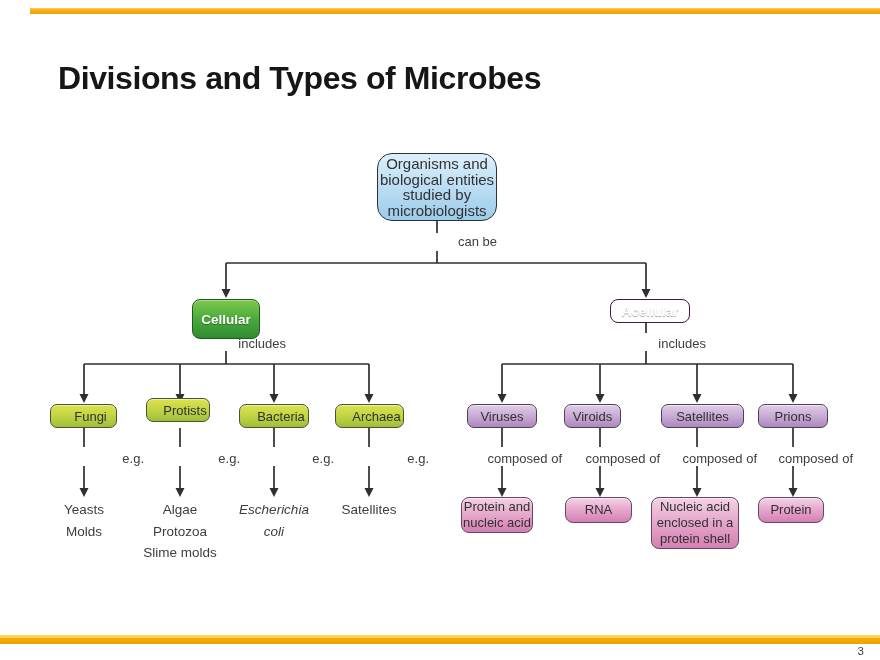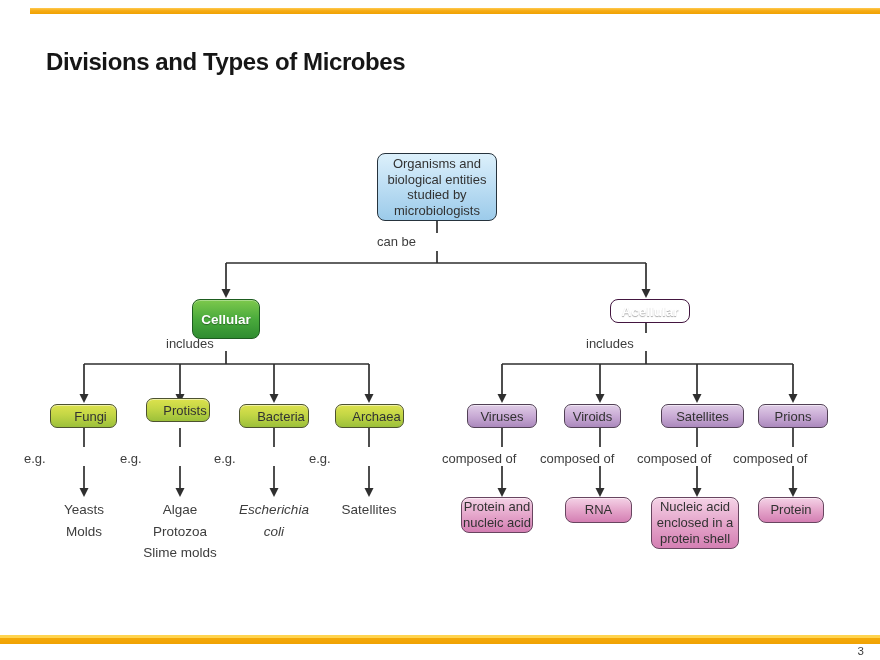--- a/index.html
+++ b/index.html
@@ -11,33 +11,33 @@
   .top-bar{
     left:30px;top:8px;width:850px;height:6px;
     background:linear-gradient(180deg,#ffc94e 0%,#f6ab14 45%,#f0a202 100%);
   }
   .bottom-bar{
     left:0;top:635px;width:880px;height:9px;
     background:linear-gradient(180deg,#ffd44f 0%,#ffd44f 28%,#f4a90a 30%,#f0a202 100%);
   }
   .page-num{top:645px;right:16px;font-size:11.5px;color:#3c3c3c;}
   .title{
-    left:42px;top:44px;margin:4px;font-size:24px;font-weight:700;color:#161616;
+    left:42px;top:44px;margin:16px;font-size:32px;font-weight:700;color:#161616;
     letter-spacing:-0.4px;
   }
   .connectors{left:0;top:0;pointer-events:none;}
   .node{
     display:flex;align-items:center;justify-content:center;text-align:center;
     box-sizing:border-box;color:#323232;
   }
   .pre{white-space:pre-line;}
   .root-node{
-    border:1.6px solid #26333d;border-radius:8px;
+    border:1.6px solid #26333d;border-radius:15px;
     background:linear-gradient(180deg,#dcf0fb 0%,#bfdff4 45%,#9ccbea 100%);
-    font-size:13px;line-height:15.5px;
+    font-size:15px;line-height:15.5px;
   }
   .head-node{
     border-radius:8px;font-size:13.5px;font-weight:700;color:#ffffff;
     text-shadow:0 1px 1px rgba(0,0,0,0.35);
     box-shadow:inset 0 1px 0 rgba(255,255,255,0.35);
   }
   .head-green{
     border:1.5px solid #1d5c1f;
     background:linear-gradient(180deg,#7dc94c 0%,#4aaa3c 50%,#2f8c30 100%);
   }
@@ -57,21 +57,21 @@
   .child-lav{
     border:1.4px solid #514055;
     background:linear-gradient(180deg,#e0cde7 0%,#c9abd5 50%,#ab89bd 100%);
   }
   .comp{
     border:1.4px solid #684560;border-radius:8px;font-size:13px;line-height:16px;
     background:linear-gradient(180deg,#f4d2e6 0%,#e5a6cb 50%,#d47fb3 100%);
     box-shadow:inset 0 1px 0 rgba(255,255,255,0.5);
   }
   .lbl{
-    width:120px;text-align:left;font-size:13px;color:#3d3d3d;line-height:15px;
+    width:120px;text-align:right;font-size:13px;color:#3d3d3d;line-height:15px;
   }
   .leaf{
     width:120px;text-align:center;font-size:13.5px;color:#3d3d3d;line-height:21.5px;
   }
   .italic{font-style:italic;}
 </style>
 </head>
 <body>
 
 <div class="abs top-bar"></div>

